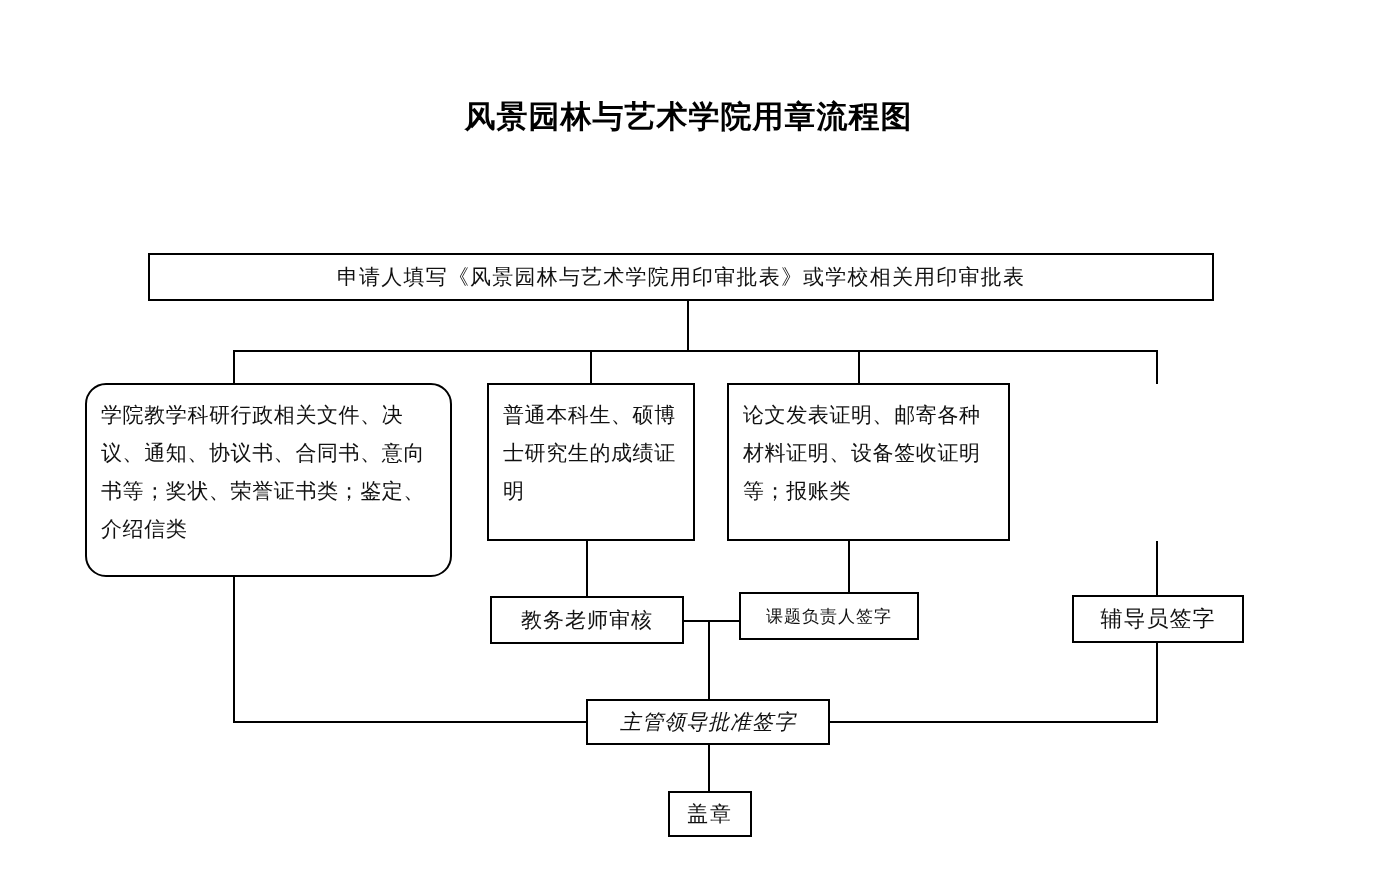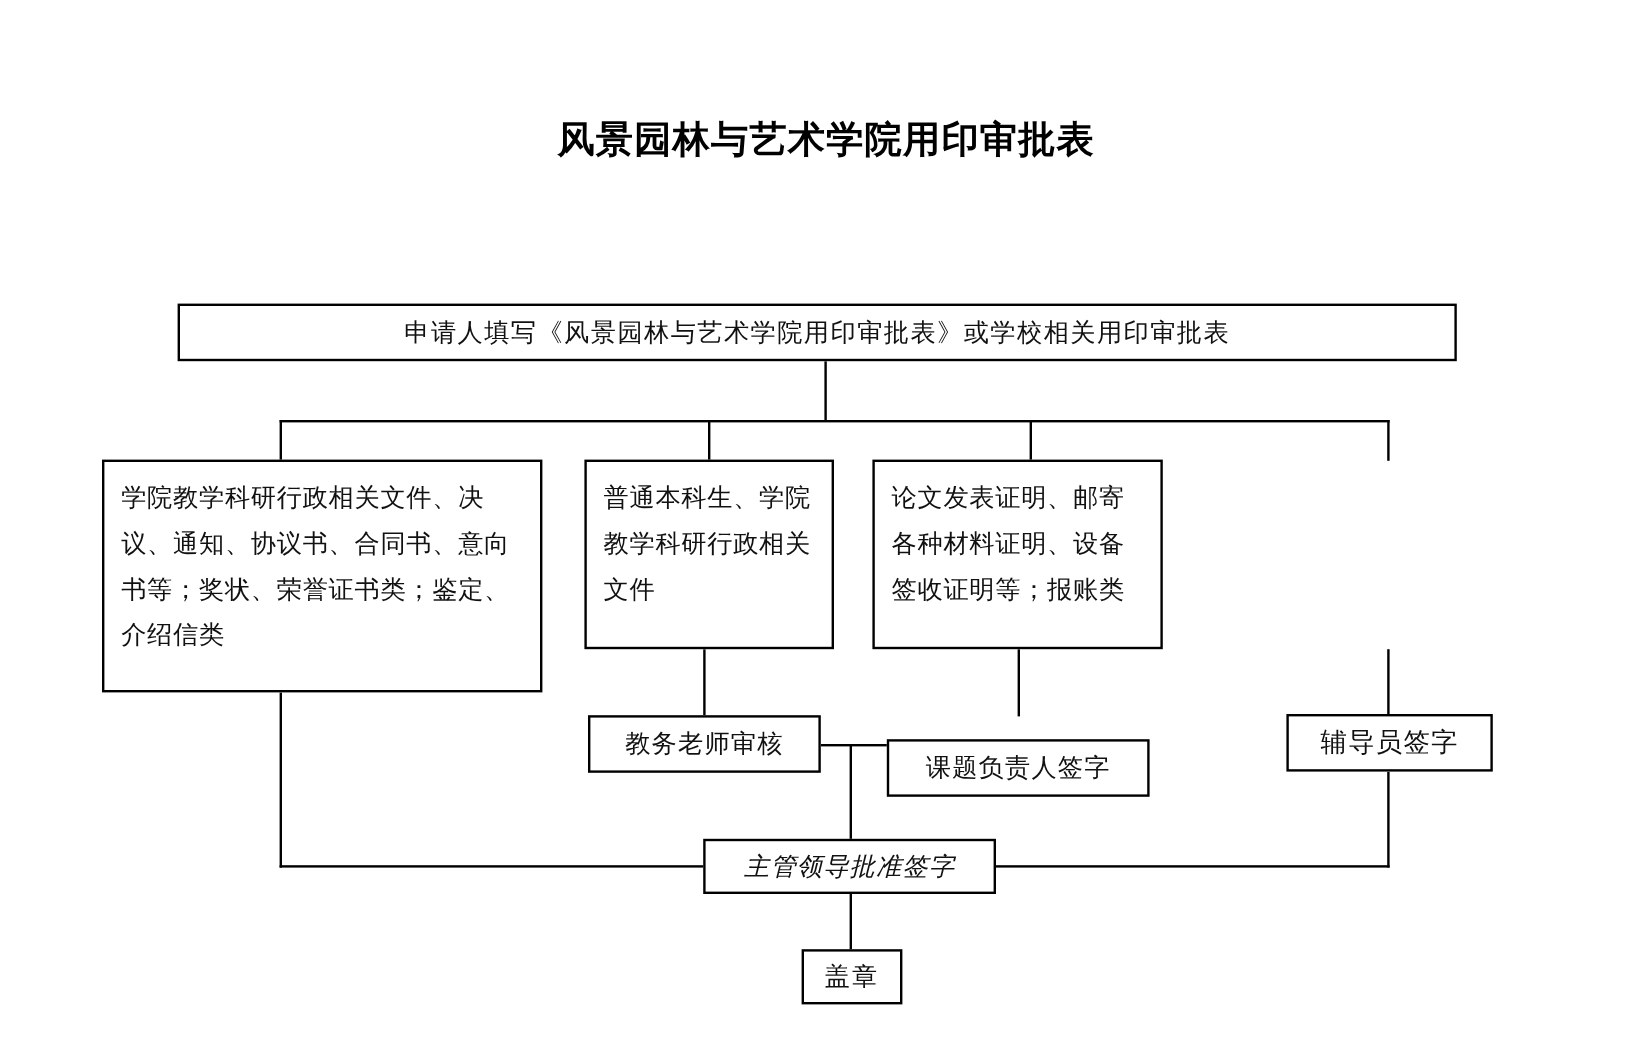--- a/index.html
+++ b/index.html
@@ -67,55 +67,56 @@
     padding: 11px 10px 8px 14px;
   }
   .cat .node-text {
     text-align: left;
   }
   #node-cat1 {
     left: 85px;
     top: 383px;
     width: 367px;
     height: 194px;
+    border-radius: 21px;
   }
   #node-cat2 {
     left: 487px;
     top: 383px;
     width: 208px;
     height: 158px;
   }
   #node-cat3 {
     left: 727px;
     top: 383px;
-    width: 242px;
+    width: 283px;
     height: 158px;
   }
   #node-cat4 {
     left: 1018px;
     top: 383px;
     width: 270px;
     height: 158px;
   }
   
   #node-academic {
     left: 490px;
     top: 596px;
     width: 194px;
     height: 48px;
     font-size: 21px;
     letter-spacing: 1px;
     justify-content: flex-end;
   }
   #node-project {
     left: 739px;
-    top: 616px;
-    width: 219px;
-    height: 48px;
-    font-size: 21px;
+    top: 592px;
+    width: 180px;
+    height: 48px;
+    font-size: 17px;
     letter-spacing: 1px;
   }
   #node-counselor {
     left: 1072px;
     top: 595px;
     width: 172px;
     height: 48px;
     font-size: 22px;
     letter-spacing: 1px;
   }
@@ -143,21 +144,21 @@
     z-index: 1;
   }
   .v { width: 2px; }
   .h { height: 2px; }
 </style>
 </head>
 <body>
 
 <div id="page">
 
-  <div id="chart-title">风景园林与艺术学院用印审批表</div>
+  <div id="chart-title">风景园林与艺术学院用章流程图</div>
 
   <div class="conn v" style="left:687px; top:301px; height:50px;"></div>
 
   <div class="conn h" style="left:233px; top:350px; width:925px;"></div>
 
   <div class="conn v" style="left:233px; top:350px; height:34px;"></div>
   <div class="conn v" style="left:590px; top:350px; height:34px;"></div>
   <div class="conn v" style="left:858px; top:350px; height:34px;"></div>
   <div class="conn v" style="left:1156px; top:350px; height:34px;"></div>
 
@@ -181,21 +182,21 @@
 
   <div class="node" id="node-apply">
     <span class="node-text">申请人填写《风景园林与艺术学院用印审批表》或学校相关用印审批表</span>
   </div>
 
   <div class="node cat" id="node-cat1">
     <span class="node-text">学院教学科研行政相关文件、决议、通知、协议书、合同书、意向书等；奖状、荣誉证书类；鉴定、介绍信类</span>
   </div>
 
   <div class="node cat" id="node-cat2">
-    <span class="node-text">普通本科生、学院教学科研行政相关文件</span>
+    <span class="node-text">普通本科生、硕博士研究生的成绩证明</span>
   </div>
 
   <div class="node cat" id="node-cat3">
     <span class="node-text">论文发表证明、邮寄各种材料证明、设备签收证明等；报账类</span>
   </div>
 
 
   <div class="node" id="node-academic">
     <span class="node-text">教务老师审核</span>
   </div>

